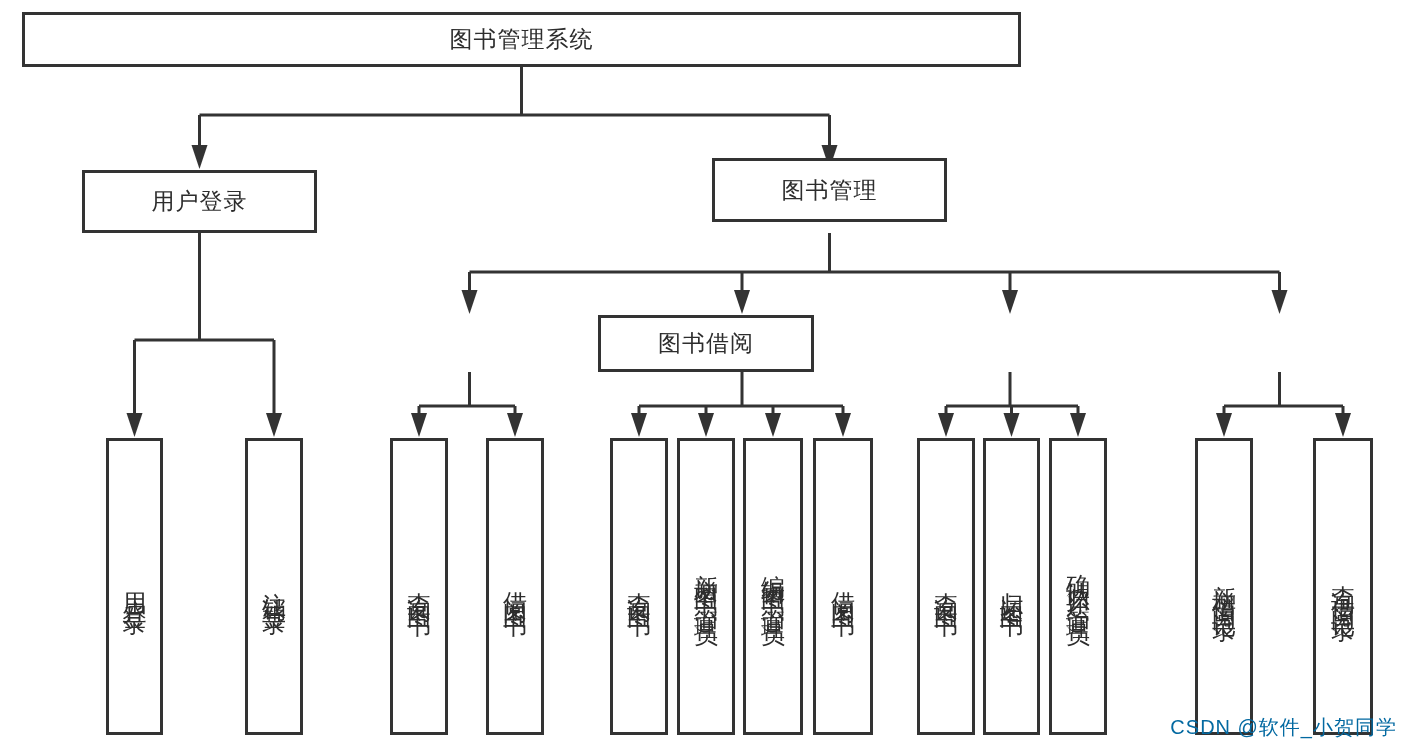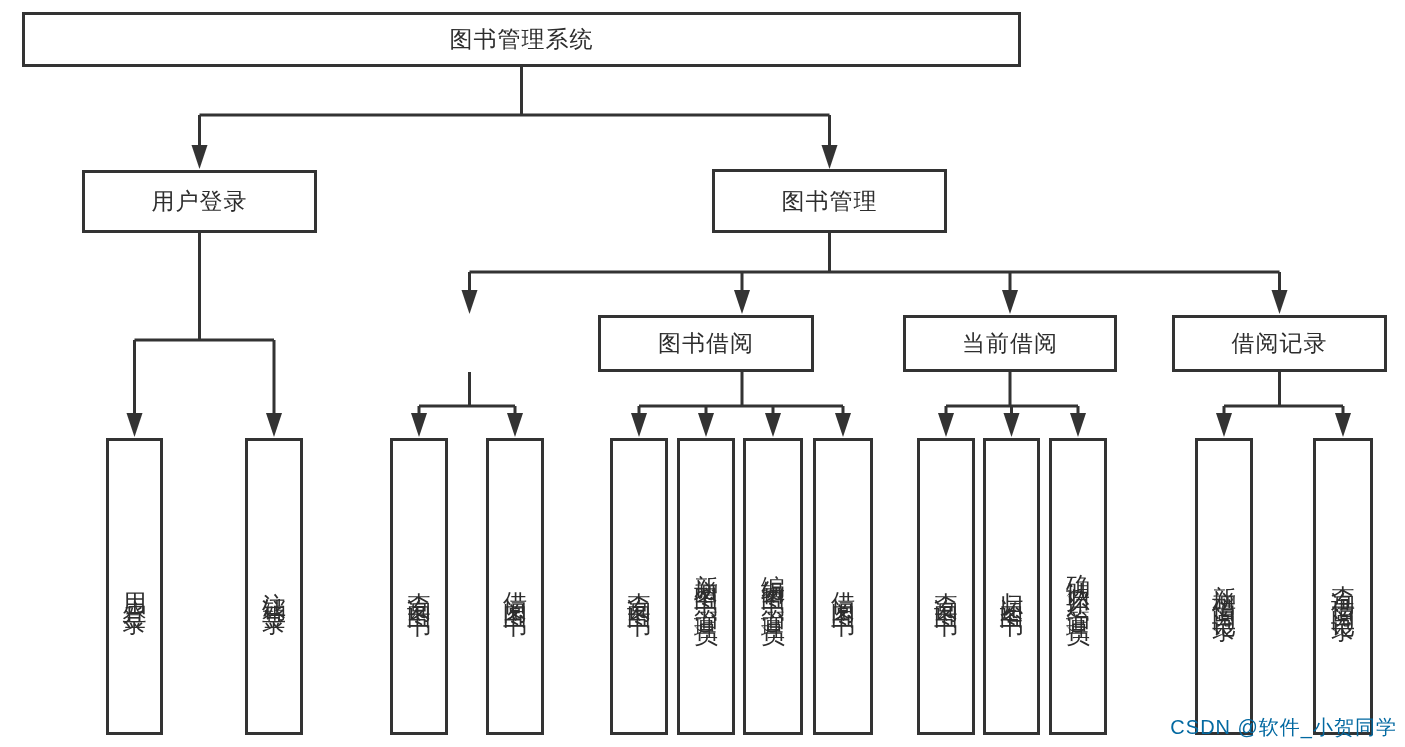--- a/index.html
+++ b/index.html
@@ -75,25 +75,23 @@
     <g>
       <path d="M1279.5 372 V406 M1224 406 H1343 M1224 406 V416 M1343 406 V416"></path>
       <polygon points="1216,413 1232,413 1224,437"></polygon>
       <polygon points="1335,413 1351,413 1343,437"></polygon>
     </g>
   </svg>
 
   <div class="box h" style="left:22px;top:12px;width:999px;height:55px;">图书管理系统</div>
 
   <div class="box h" style="left:82px;top:170px;width:235px;height:63px;">用户登录</div>
-  <div class="box h" style="left:712px;top:169px;width:235px;height:64px;">图书管理</div>
+  <div class="box h" style="left:712px;top:158px;width:235px;height:64px;">图书管理</div>
 
   <div class="box h" style="left:598px;top:315px;width:216px;height:57px;">图书借阅</div>
-  <div class="box h" style="left:903px;top:315px;width:214px;height:57px;">当前借阅</div>
-  <div class="box h" style="left:1172px;top:315px;width:215px;height:57px;">借阅记录</div>
 
   <div class="box v" style="left:106px;top:438px;width:57px;height:297px;">用户登录</div>
   <div class="box v" style="left:245px;top:438px;width:58px;height:297px;">注销登录</div>
 
   <div class="box v" style="left:390px;top:438px;width:58px;height:297px;">查询图书</div>
   <div class="box v" style="left:486px;top:438px;width:58px;height:297px;">借阅图书</div>
 
   <div class="box v" style="left:610px;top:438px;width:58px;height:297px;">查询图书</div>
   <div class="box v" style="left:677px;top:438px;width:58px;height:297px;">新增图书（管理员）</div>
   <div class="box v" style="left:743px;top:438px;width:60px;height:297px;">编辑图书（管理员）</div>

